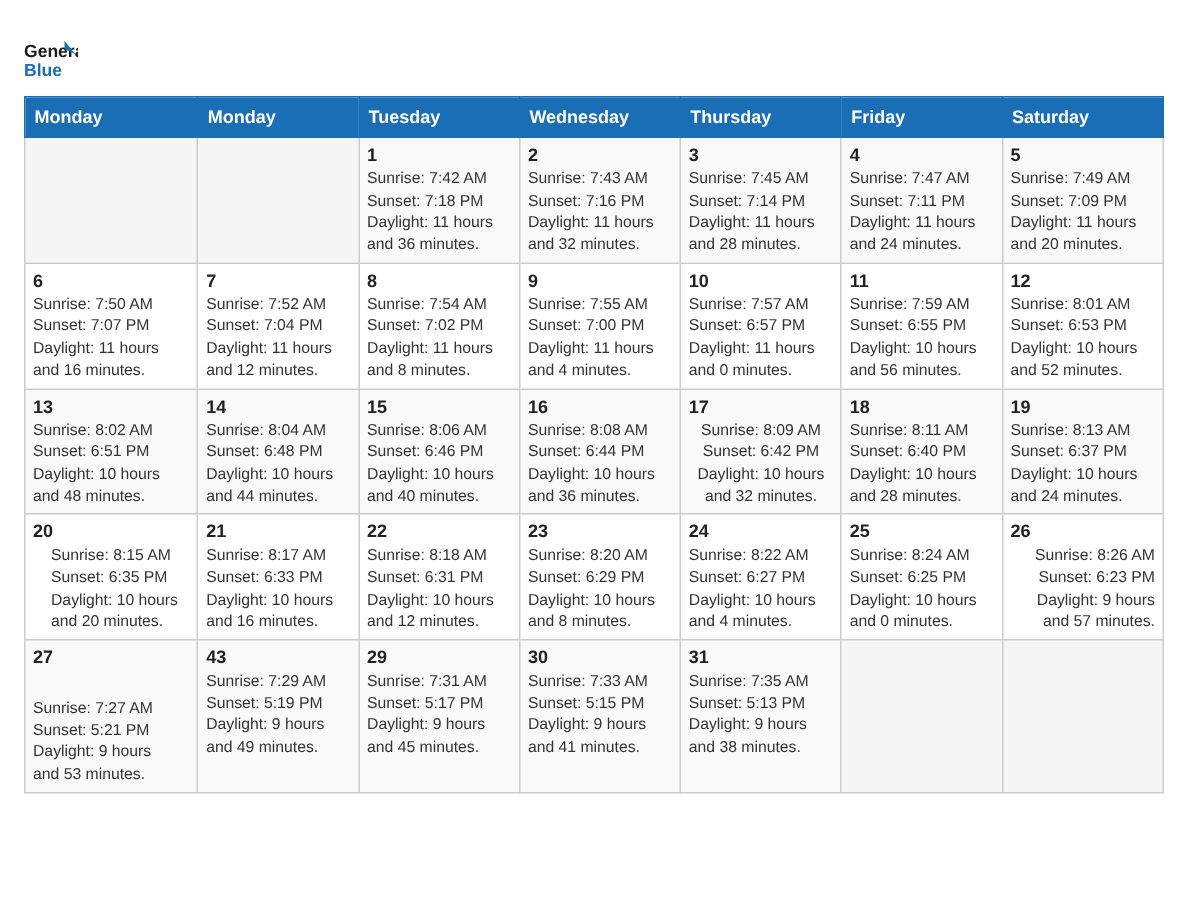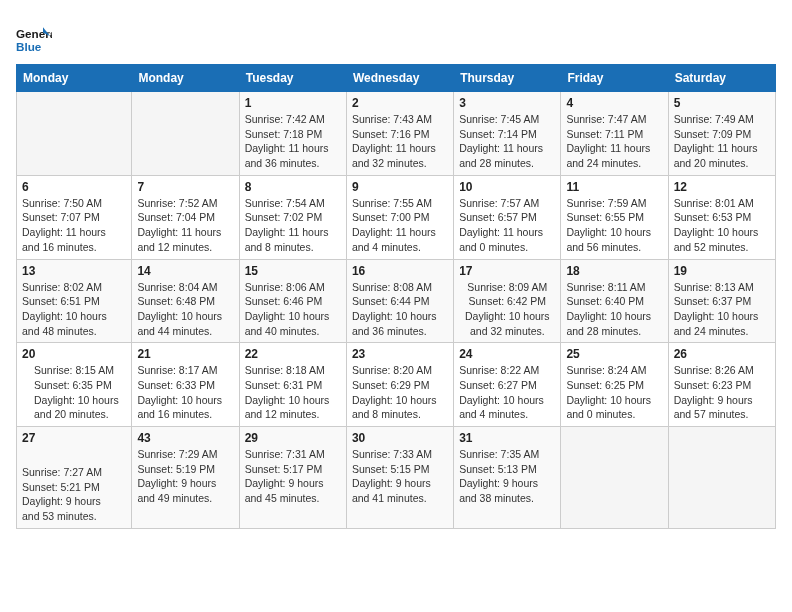--- a/index.html
+++ b/index.html
@@ -290,21 +290,21 @@
         </td>
         <td>
           <span class="day-number">25</span>
           <div class="day-info" style="white-space: pre-line;">Sunrise: 8:24 AM
 Sunset: 6:25 PM
 Daylight: 10 hours
 and 0 minutes.</div>
         </td>
         <td>
           <span class="day-number">26</span>
-          <div class="day-info" style="white-space: pre-line;">Sunrise: 8:26 AM
+          <div class="day-info" style="white-space: pre-line; text-align: right;">Sunrise: 8:26 AM
 Sunset: 6:23 PM
 Daylight: 9 hours
 and 57 minutes.</div>
         </td>
       </tr>
       <tr>
         <td>
           <span class="day-number">27</span>
           <div class="day-info" style="white-space: pre-line; margin-top: 20px;">Sunrise: 7:27 AM
 Sunset: 5:21 PM

